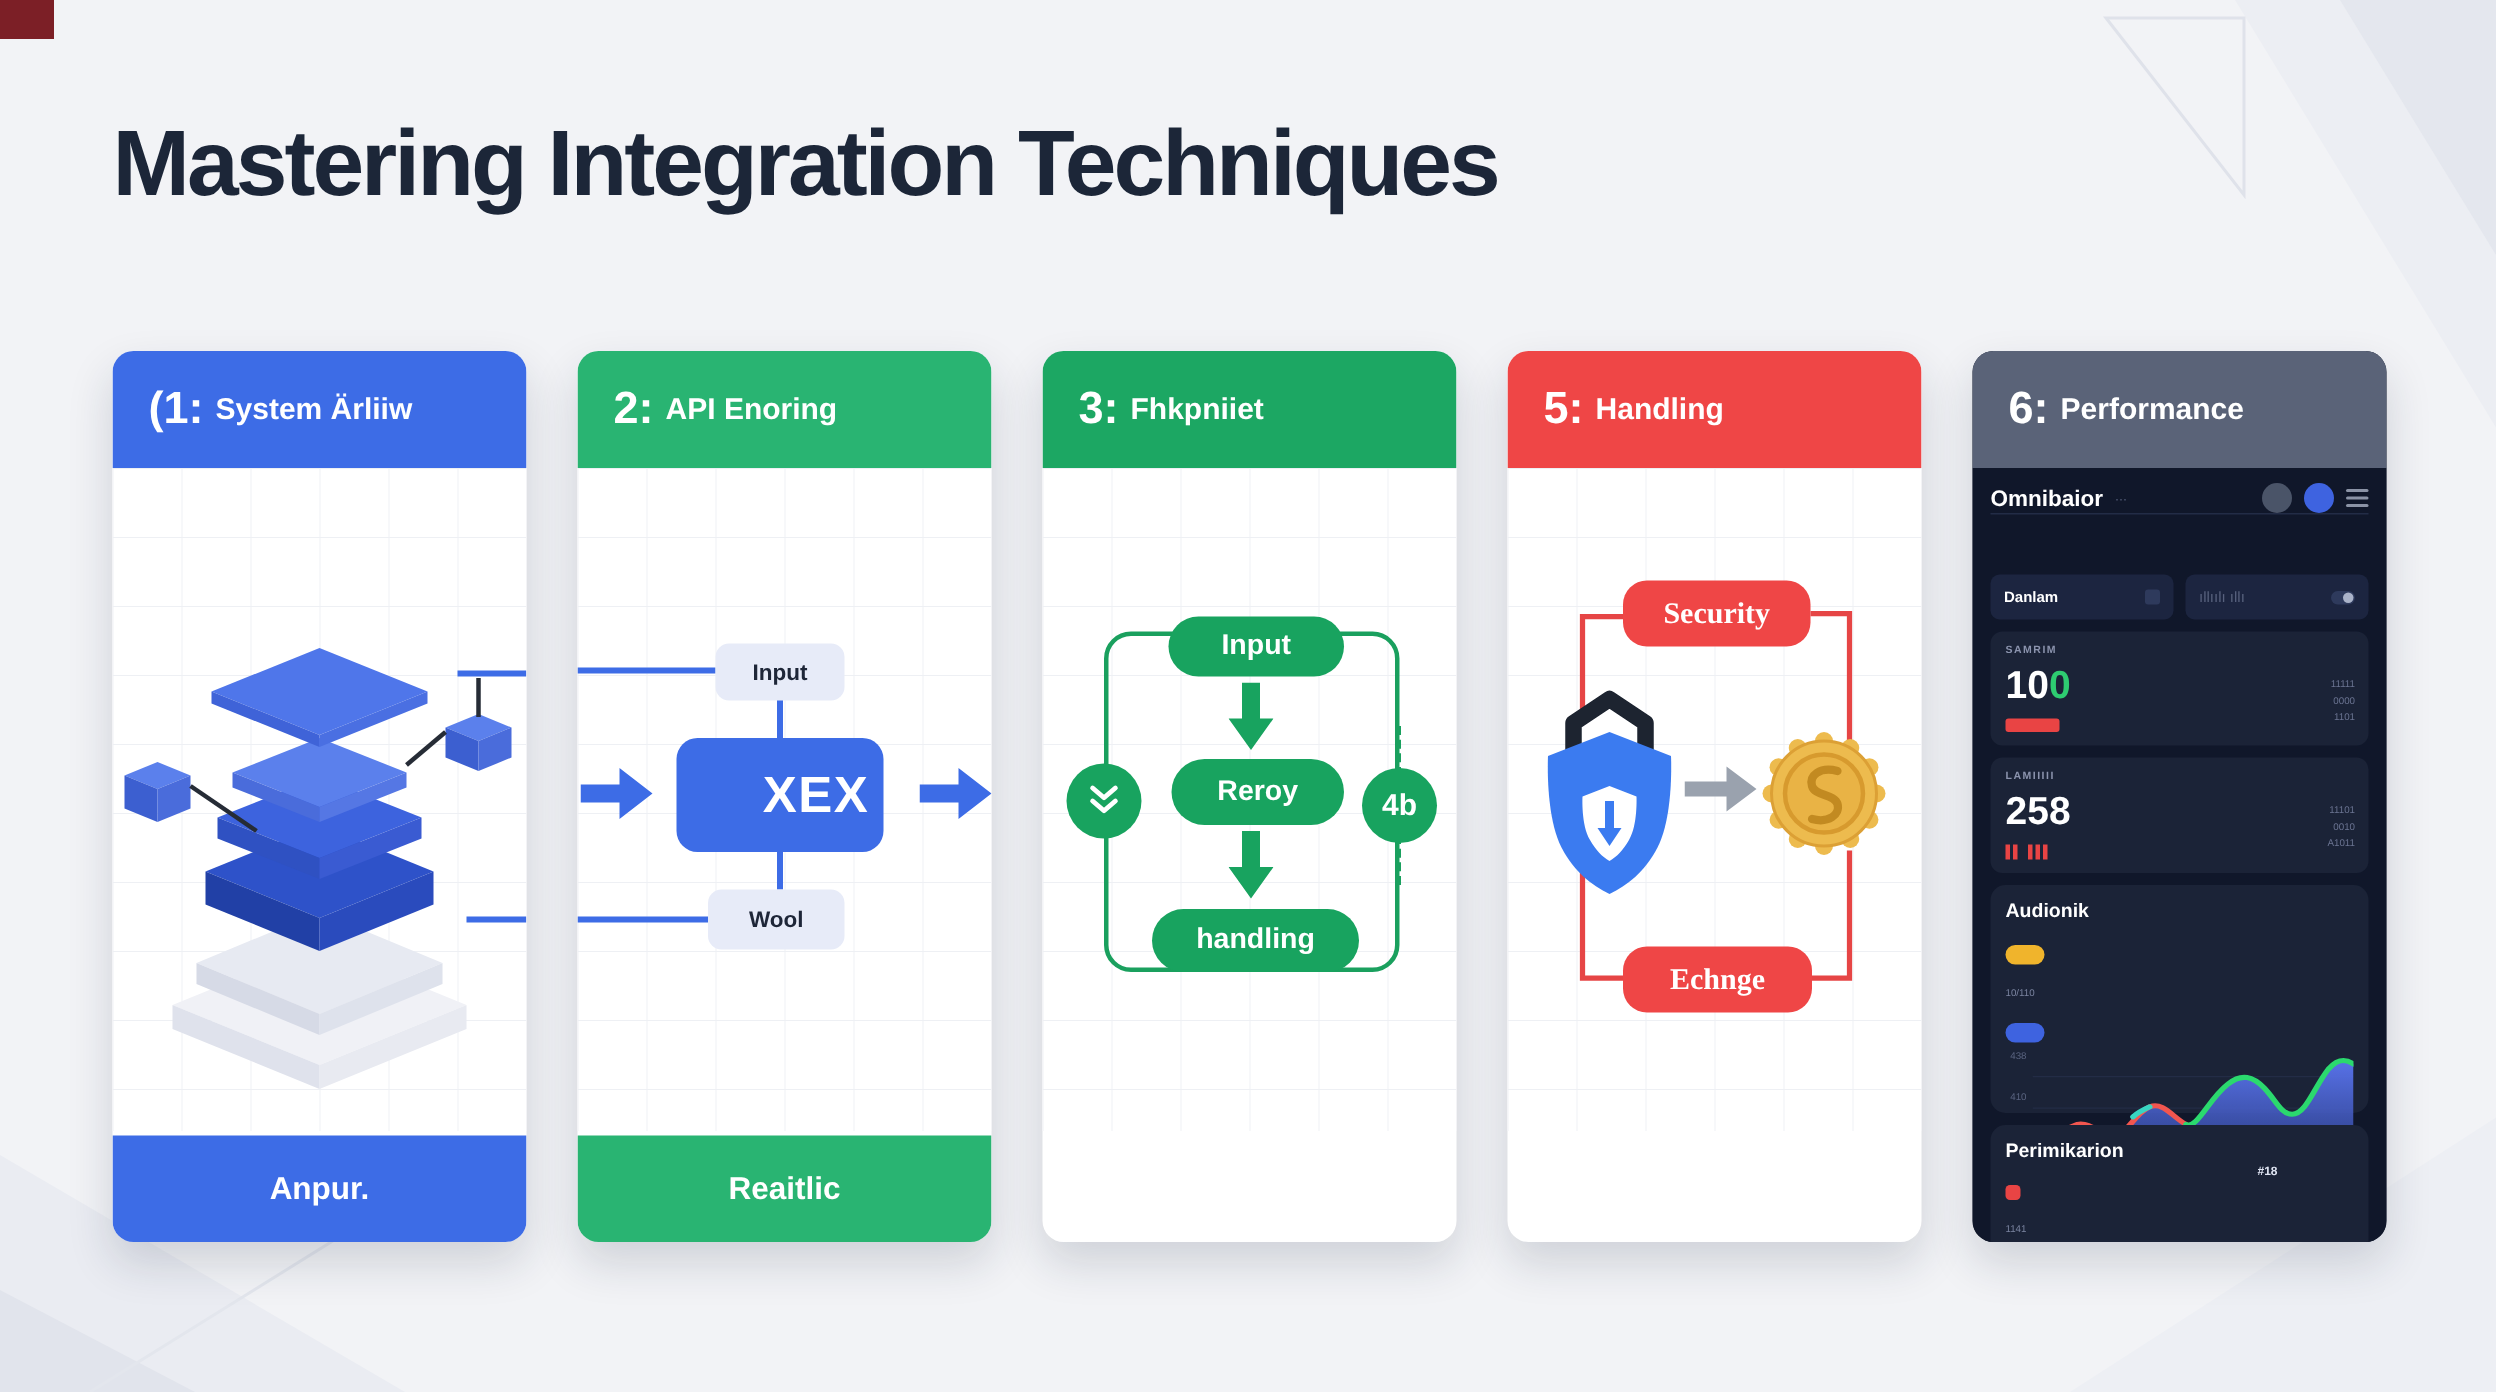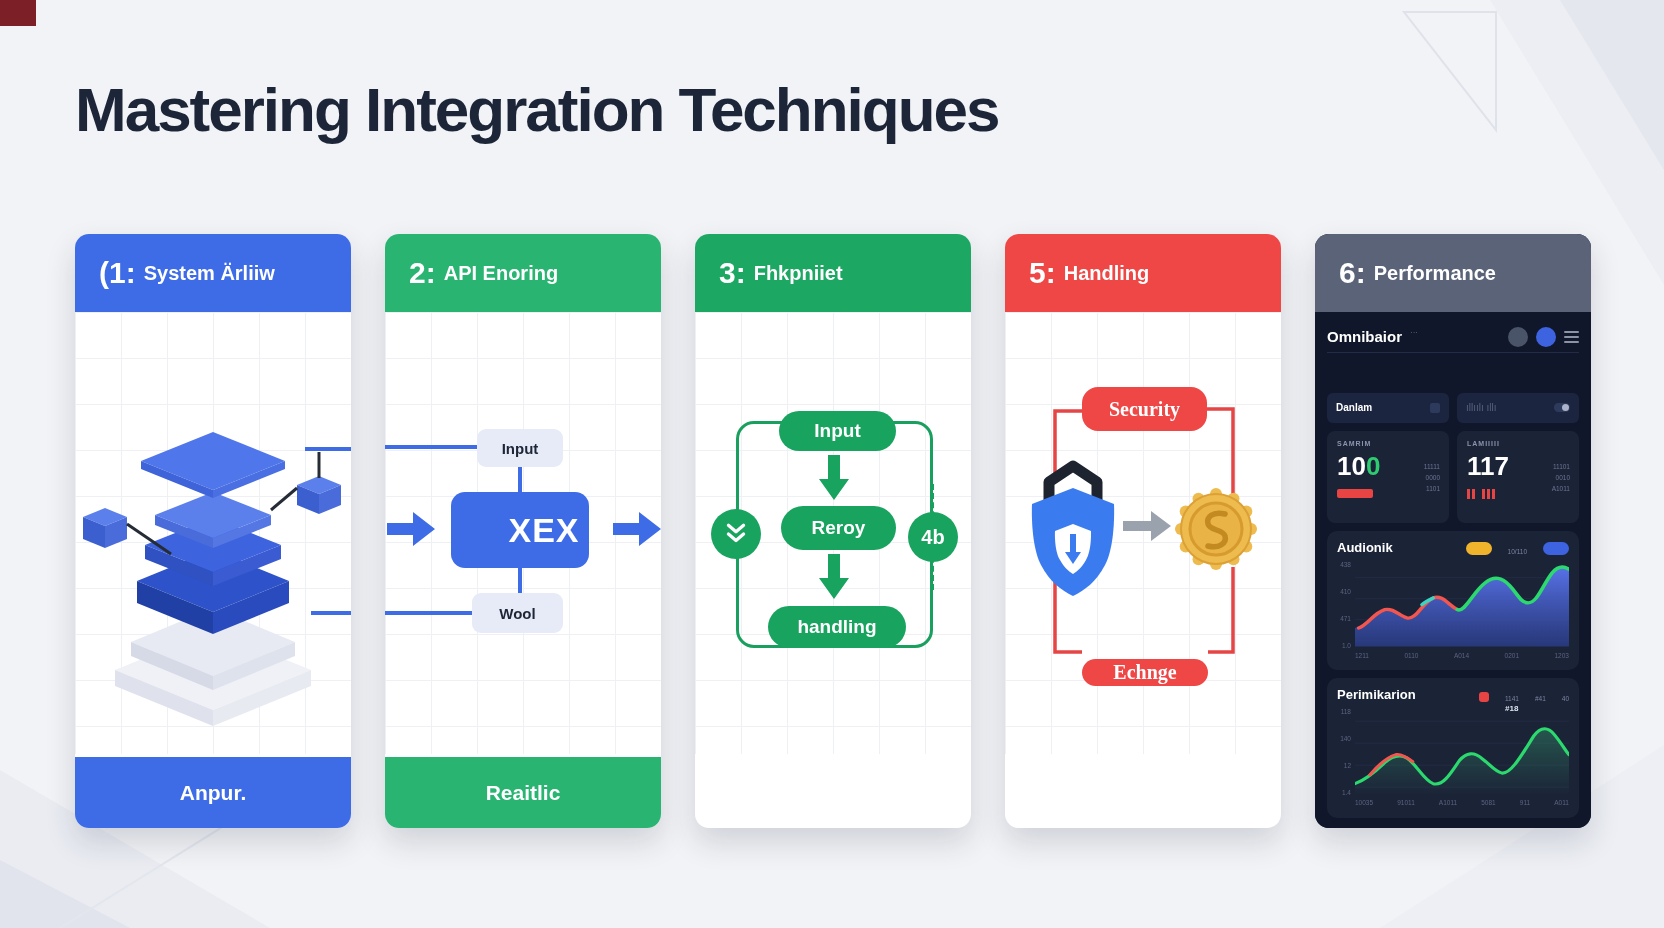--- a/index.html
+++ b/index.html
@@ -57,33 +57,33 @@
   .d-burger { width:15px; display:flex; flex-direction:column; gap:3px; }
   .d-burger i { height:2px; background:#8b93a6; border-radius:1px; }
   .d-pillrow { display:flex; gap:8px;margin-top:32px; }
   .d-pill { flex:1; height:30px; background:#1c2540; border-radius:6px; display:flex; align-items:center;
     justify-content:space-between; padding:0 9px; font-size:10px; font-weight:700; }
   .d-pill .faint { color:#57617d; font-weight:400; }
   .d-pill-icon { width:10px; height:10px; background:#2e3a5c; border-radius:2px; }
   .d-toggle { width:16px; height:9px; background:#2e3a5c; border-radius:5px; position:relative; }
   .d-toggle::after { content:""; position:absolute; right:1px; top:1px; width:7px; height:7px;
     border-radius:50%; background:#aab3c9; }
-  .d-stats { display:flex; gap:8px; }
+  .d-stats { display:flex; gap:8px;flex-direction:column; }
   .d-stat { flex:1; height:92px; background:#1b2337; border-radius:8px; padding:9px 10px; position:relative; }
   .d-stat-label { font-size:7px; color:#8b93ad; letter-spacing:1px; font-weight:700; }
   .d-stat-num { font-size:26px; font-weight:700; margin-top:4px; }
   .d-stat-num .accent { color:#2ecc71; }
   .d-redbar { width:36px; height:9px; background:#e94444; border-radius:2px; margin-top:7px; }
   .d-ticks { display:flex; gap:2px; margin-top:7px; align-items:flex-end; }
   .d-ticks i { width:3px; height:10px; background:#e94444; }
   .d-ticks i.gap { background:transparent; width:3px; }
   .d-side { position:absolute; right:9px; top:30px; text-align:right; font-size:6.5px; color:#6b7492;
     line-height:11px; }
   .d-section { background:#1b2337; border-radius:10px; padding:9px 10px; height:152px; position:relative; }
-  .d-sec-head { display:flex; align-items:flex-end; gap:16px; }
+  .d-sec-head { display:flex; align-items:flex-start; gap:16px;flex-direction:column; }
   .d-sec-title { font-size:13px; font-weight:700; flex:1; }
   .mini-pill { width:26px; height:13px; border-radius:7px; }
   .mini-yellow { background:#f0b42c; } .mini-blue { background:#3e63e0; }
   .mini-txt { font-size:6.5px; color:#7b84a0; }
   .legend-sq { width:10px; height:10px; border-radius:3px; background:#e94444; }
   .chart-wrap { display:flex; margin-top:6px; }
   .ycol { width:18px; display:flex; flex-direction:column; justify-content:space-between;
     font-size:6.5px; color:#5a6480; text-align:right; padding-right:4px; height:88px; }
   .chart-svg { flex:1; height:88px; }
   .xrow { display:flex; justify-content:space-between; font-size:6.5px; color:#5a6480;
@@ -240,21 +240,21 @@
               <circle cx="12.7" cy="27.5" r="6"></circle>
               <circle cx="25.5" cy="14.7" r="6"></circle>
             <circle cx="43" cy="10" r="6"></circle>
               <circle cx="60.5" cy="14.7" r="6"></circle>
               <circle cx="73.3" cy="27.5" r="6"></circle>
           </g>
           <circle cx="43" cy="45" r="35" fill="#edbb4e" stroke="#dca035" stroke-width="2"></circle>
           <circle cx="43" cy="45" r="26" fill="#e9b345" stroke="#d79a2e" stroke-width="3"></circle>
           <path d="M52,30 C40,27 33,33 35,40 C37,47 50,45 52,52 C54,59 46,65 35,62" fill="none" stroke="#c28a21" stroke-width="5.5" stroke-linecap="round"></path>
         </svg>
-        <div class="pill-red" style="left:77px; top:319px; width:126px; height:27px;margin-top:28px;">Echnge</div>
+        <div class="pill-red" style="left:77px; top:319px; width:126px; height:44px;">Echnge</div>
       </div>
     </div>
 
     <div class="card" style="background:#10172a;">
       <div class="card-header hdr-slate">
         <span class="num">6:</span>
         <span class="ttl">Performance</span>
       </div>
       <div class="dash">
         <div class="d-topbar">
@@ -285,21 +285,21 @@
             <div class="d-stat-num"><span>10</span><span class="accent">0</span></div>
             <div class="d-redbar"></div>
             <div class="d-side">
               <div>11111</div>
               <div>0000</div>
               <div>1101</div>
             </div>
           </div>
           <div class="d-stat">
             <div class="d-stat-label">LAMIIIII</div>
-            <div class="d-stat-num"><span>117</span><span class="accent"></span></div>
+            <div class="d-stat-num"><span>258</span><span class="accent"></span></div>
             <div class="d-ticks">
                 <i></i>
                 <i></i>
                 <i class="gap"></i>
                 <i></i>
                 <i></i>
                 <i></i>
               </div>
             <div class="d-side">
               <div>11101</div>

